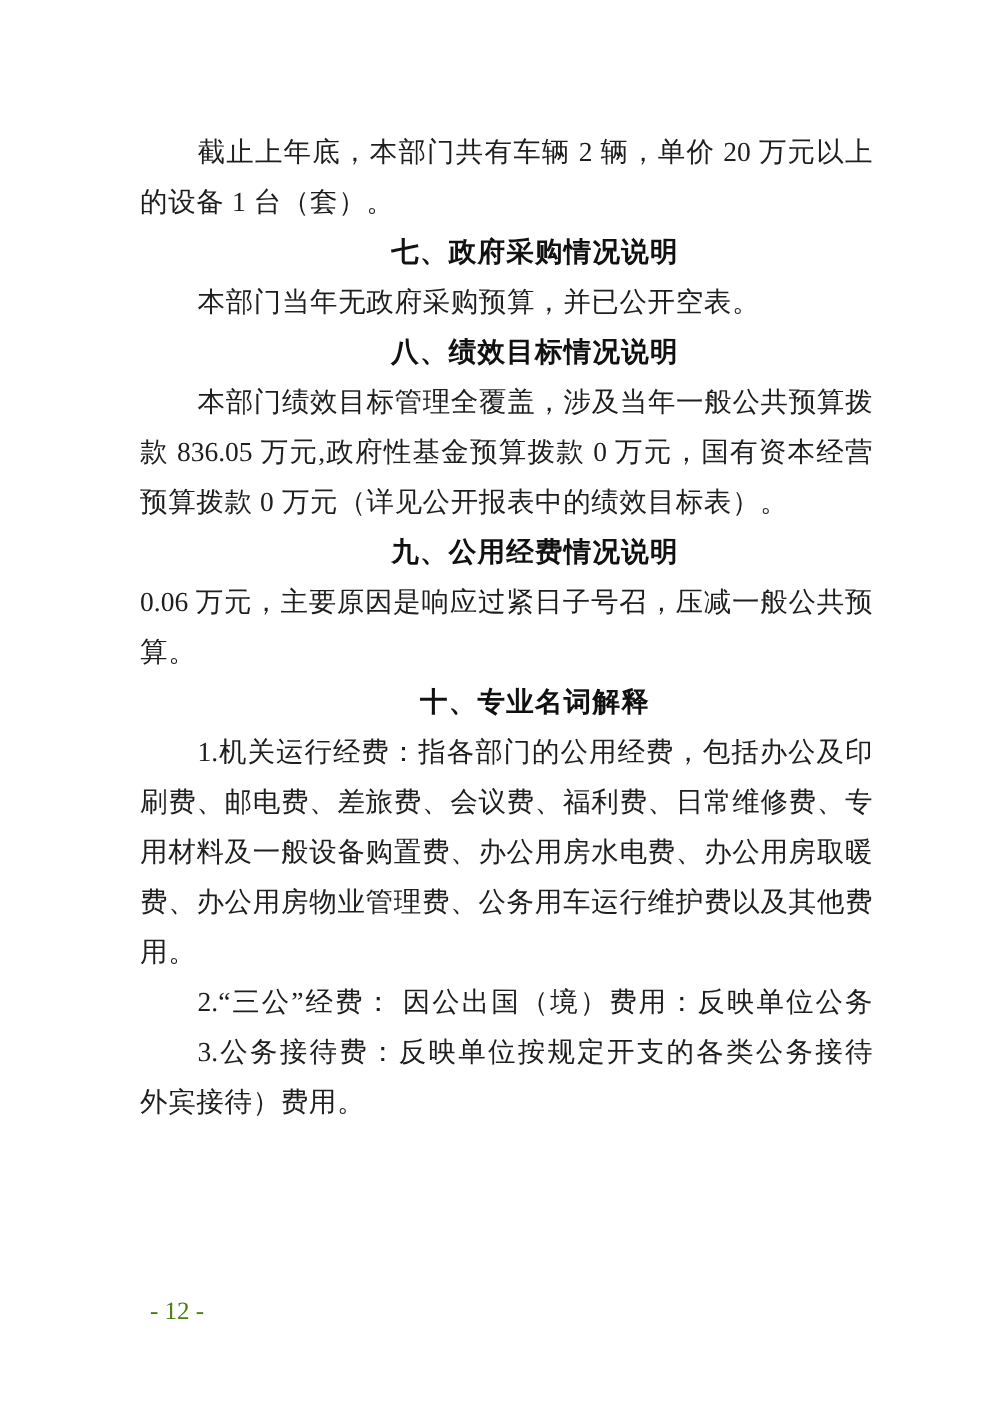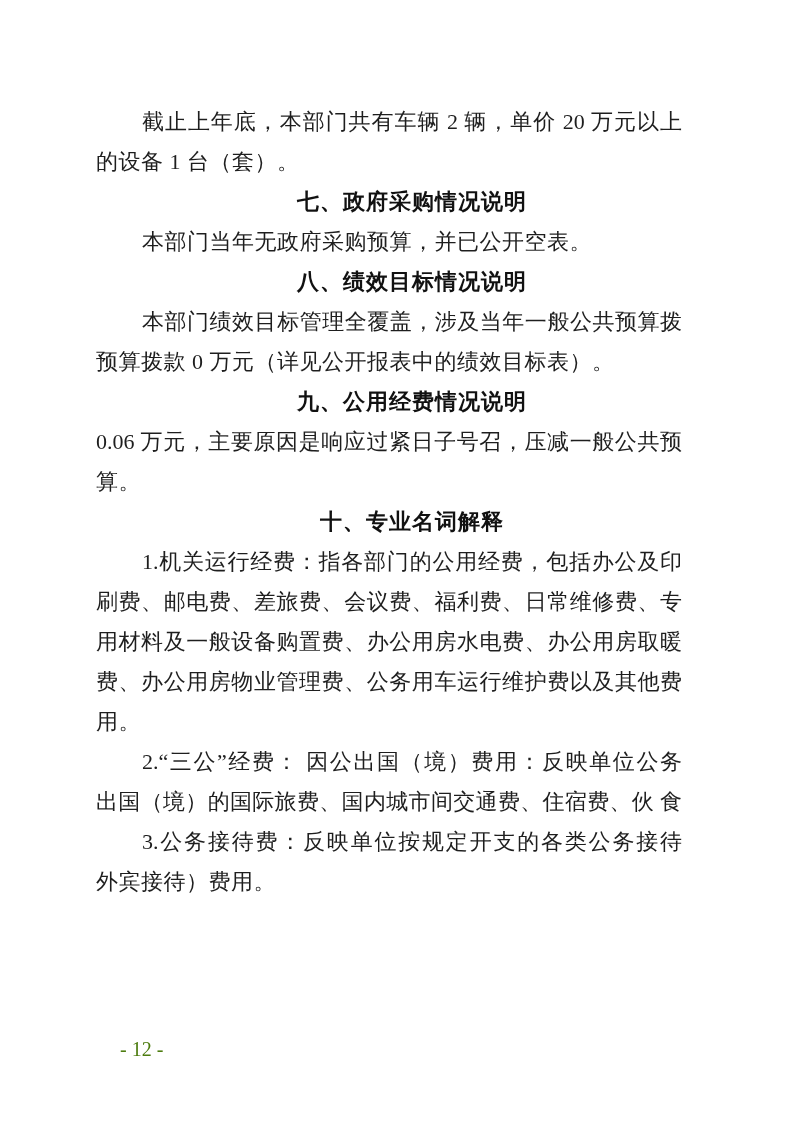--- a/index.html
+++ b/index.html
@@ -12,21 +12,21 @@
     width: 793px;
     height: 1122px;
     background: #ffffff;
     overflow: hidden;
     font-family: "Liberation Serif", "DejaVu Serif", serif;
     color: #1e1e1e;
   }
   .content {
     position: absolute;
     top: 102px;
-    left: 96px;
+    left: 112px;
     width: 586px;
   }
   .line {
     font-size: 22px;
     line-height: 40px;
     height: 40px;
     overflow: hidden;
     text-align: left;
     color: #1e1e1e;
     letter-spacing: 0.5px;
@@ -59,29 +59,29 @@
 <body>
 
 <div class="page">
   <div class="content">
       <div class="line indent fill">截止上年底，本部门共有车辆 2 辆，单价 20 万元以上</div>
       <div class="line">的设备 1 台（套）。</div>
       <div class="line heading indent">七、政府采购情况说明</div>
       <div class="line indent">本部门当年无政府采购预算，并已公开空表。</div>
       <div class="line heading indent">八、绩效目标情况说明</div>
       <div class="line indent fill">本部门绩效目标管理全覆盖，涉及当年一般公共预算拨</div>
+      <div class="line fill">款 836.05 万元,政府性基金预算拨款 0 万元，国有资本经营</div>
       <div class="line">预算拨款 0 万元（详见公开报表中的绩效目标表）。</div>
       <div class="line heading indent">九、公用经费情况说明</div>
       <div class="line fill">0.06 万元，主要原因是响应过紧日子号召，压减一般公共预</div>
       <div class="line">算。</div>
       <div class="line heading indent">十、专业名词解释</div>
       <div class="line indent fill">1.机关运行经费：指各部门的公用经费，包括办公及印</div>
       <div class="line fill">刷费、邮电费、差旅费、会议费、福利费、日常维修费、专</div>
       <div class="line fill">用材料及一般设备购置费、办公用房水电费、办公用房取暖</div>
       <div class="line fill">费、办公用房物业管理费、公务用车运行维护费以及其他费</div>
       <div class="line">用。</div>
       <div class="line indent fill">2.“三公”经费： 因公出国（境）费用：反映单位公务</div>
-      <div class="line fill">出国（境）的国际旅费、国内城市间交通费、住宿费、伙 食</div>
       <div class="line indent fill">3.公务接待费：反映单位按规定开支的各类公务接待（含</div>
       <div class="line">外宾接待）费用。</div>
     </div>
   <div class="footer">- 12 -</div>
 </div>
 
 </body></html>

